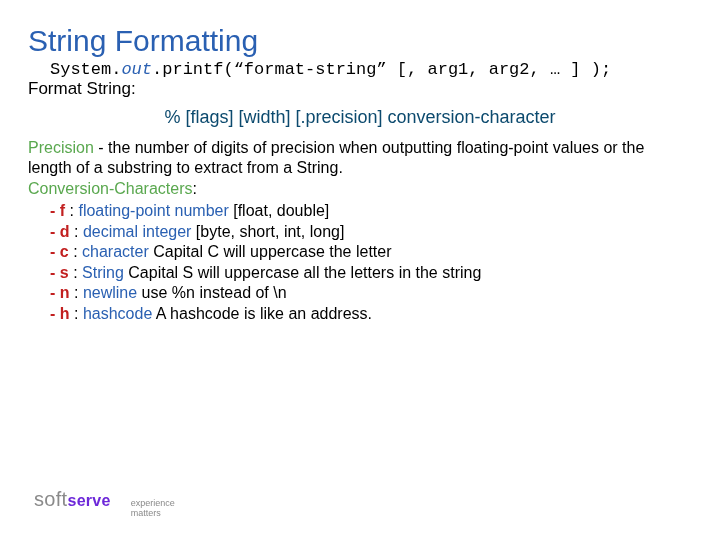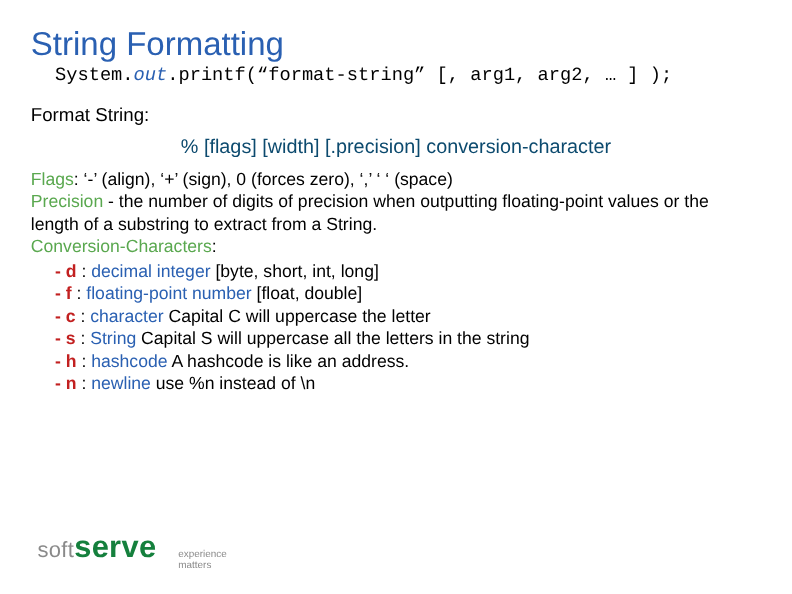--- a/index.html
+++ b/index.html
@@ -15,21 +15,20 @@
     font-size: 30px;
     color: #2a60b2;
     font-weight: 400;
     margin-bottom: 2px;
   }
   .code-line {
     font-family: Consolas, "Courier New", monospace;
     font-size: 17px;
     color: #000;
     margin-left: 22px;
-    margin-bottom: 16px;
   }
   .kw-out { color: #2a60b2; font-style: italic; }
   .fmt-label {
     font-size: 17px;
     color: #000;
     margin-bottom: 8px;
   }
   .fmt-pattern {
     font-size: 18px;
     color: #0c4a6e;
@@ -47,67 +46,64 @@
   .bold-red { color: #c22020; font-weight: 700; }
   .dash { color: #000; }
   .bullet { color: #c22020; font-weight: 700; }
   .kw { color: #2a60b2; }
   .footer {
     position: absolute;
     left: 34px; bottom: 22px;
     display: flex; align-items: baseline; gap: 0;
   }
   .logo-soft { color: #8a8a8a; font-size: 20px; font-weight: 400; letter-spacing: .3px; }
-  .logo-serve { color: #15803d; font-size: 28px; font-weight: 700; letter-spacing: .3px; }
+  .logo-serve { color: #6d28d9; font-size: 16px; font-weight: 700; letter-spacing: .3px; }
   .logo-tag { color: #8a8a8a; font-size: 9px; line-height: 1.05; margin-left: 20px; }
 </style>
 </head>
 <body>
 
 <div class="slide">
   <h1 class="title">String Formatting</h1>
 
   <div class="code-line">
     <span>System.</span><span class="kw-out">out</span><span>.printf(“format-string” [, arg1, arg2, … ] );</span>
   </div>
 
   <div class="fmt-label">Format String:</div>
   <div class="fmt-pattern">% [flags] [width] [.precision] conversion-character</div>
 
-  <div class="body-text">
-    <span class="green">Flags</span><span>: ‘-’ (align), ‘+’ (sign), 0 (forces zero), ‘,’ ‘ ‘ (space)</span>
-  </div>
 
 
   <div class="body-text">
     <span class="green">Precision</span><span> - the number of digits of precision when outputting floating-point values or the length of a substring to extract from a String.</span>
   </div>
 
   <div class="body-text">
     <span class="green">Conversion-Characters</span><span>:</span>
   </div>
 
   <div class="body-text conv-list">
     <div class="conv-item">
-      <span class="bullet">- </span><span class="bold-red">d</span><span class="dash"> : </span><span class="kw">decimal integer</span><span> [byte, short, int, long]</span>
+      <span class="bullet">- </span><span class="bold-red">f</span><span class="dash"> : </span><span class="kw">floating-point number</span><span> [float, double]</span>
     </div>
     <div class="conv-item">
-      <span class="bullet">- </span><span class="bold-red">f</span><span class="dash"> : </span><span class="kw">floating-point number</span><span> [float, double]</span>
+      <span class="bullet">- </span><span class="bold-red">d</span><span class="dash"> : </span><span class="kw">decimal integer</span><span> [byte, short, int, long]</span>
     </div>
     <div class="conv-item">
       <span class="bullet">- </span><span class="bold-red">c</span><span class="dash"> : </span><span class="kw">character</span><span> Capital C will uppercase the letter</span>
     </div>
     <div class="conv-item">
       <span class="bullet">- </span><span class="bold-red">s</span><span class="dash"> : </span><span class="kw">String</span><span> Capital S will uppercase all the letters in the string</span>
     </div>
     <div class="conv-item">
-      <span class="bullet">- </span><span class="bold-red">h</span><span class="dash"> : </span><span class="kw">hashcode</span><span> A hashcode is like an address.</span>
+      <span class="bullet">- </span><span class="bold-red">n</span><span class="dash"> : </span><span class="kw">newline</span><span> use %n instead of \n</span>
     </div>
     <div class="conv-item">
-      <span class="bullet">- </span><span class="bold-red">n</span><span class="dash"> : </span><span class="kw">newline</span><span> use %n instead of \n</span>
+      <span class="bullet">- </span><span class="bold-red">h</span><span class="dash"> : </span><span class="kw">hashcode</span><span> A hashcode is like an address.</span>
     </div>
   </div>
 </div>
 
 <div class="footer">
   <span class="logo-soft">soft</span>
     <span class="logo-serve">serve</span>
   <div class="logo-tag">
     <div>experience</div>
     <div>matters</div>

